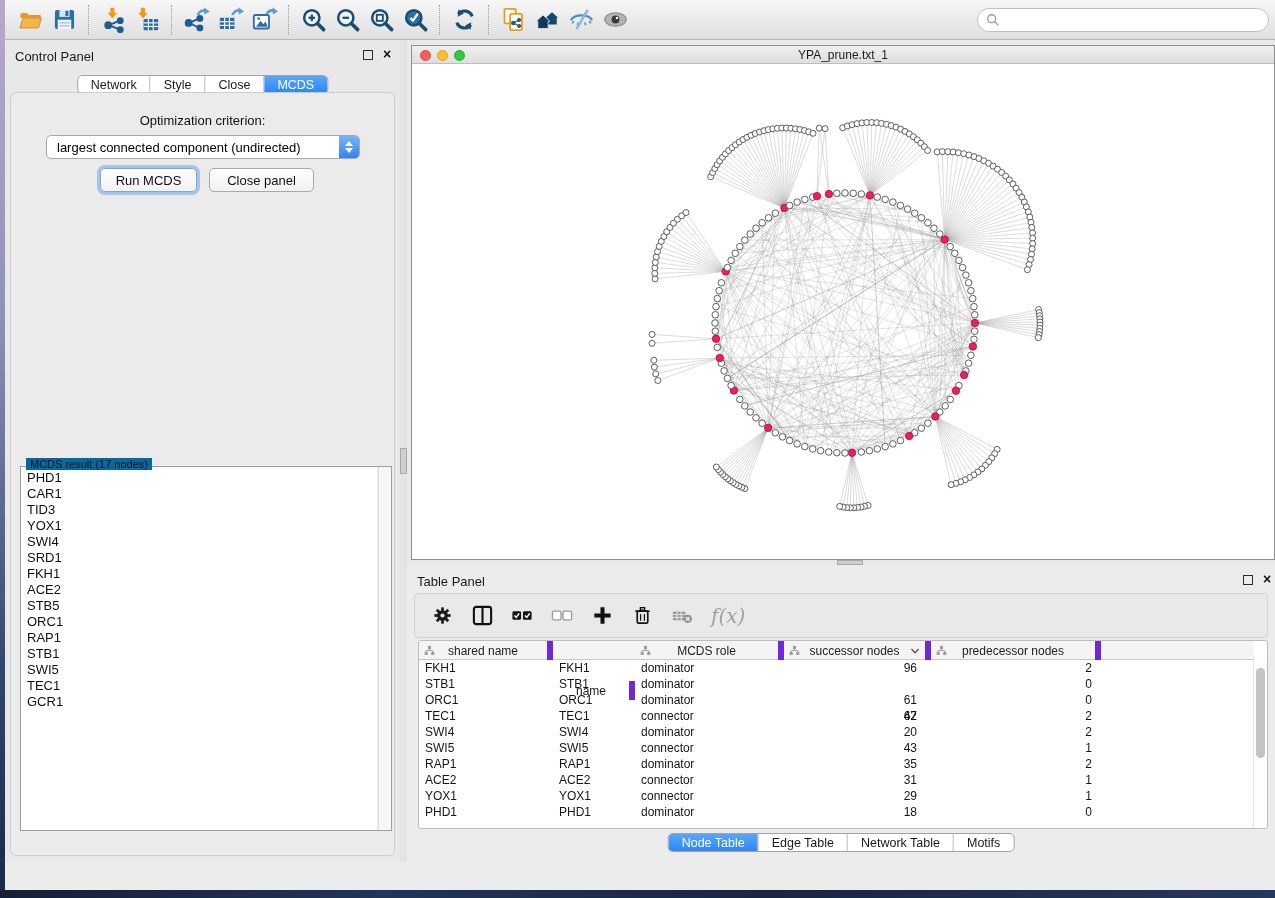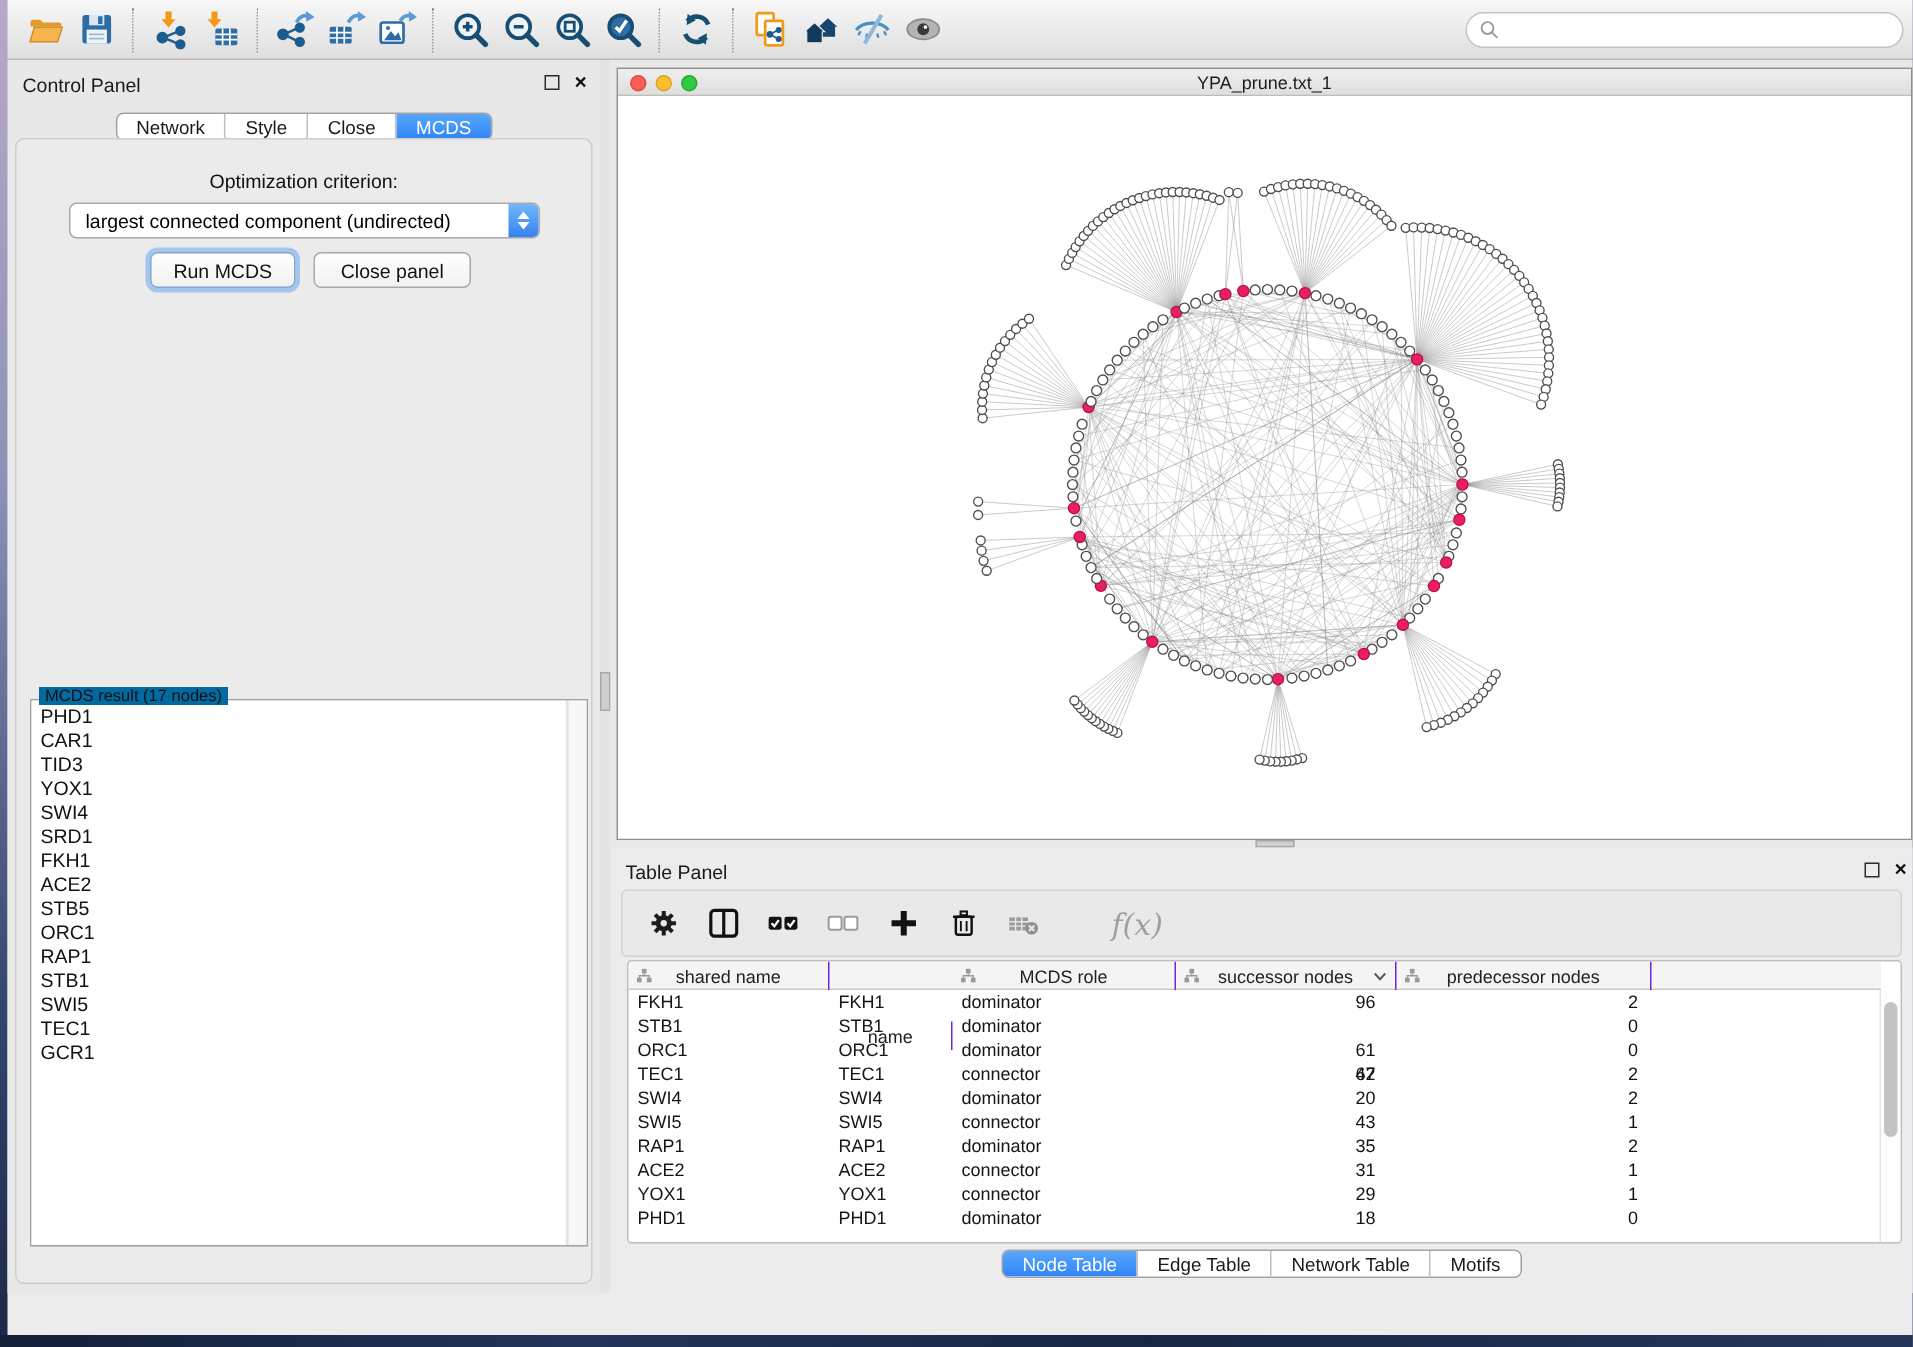--- a/index.html
+++ b/index.html
@@ -73,26 +73,26 @@
   #net-canvas svg{width:862px;height:495px;}
   #h-split{position:absolute;left:0;top:520px;width:868px;height:5px;}
   #h-split .grab{position:absolute;left:430px;top:0;width:26px;height:5px;background:#cfcfcf;border:1px solid #a8a8a8;}
   
   #table-panel{position:absolute;left:0;top:525px;width:868px;height:297px;background:#ececec;}
   #tp-float{left:836px;} #tp-close{left:856px;}
   #tp-toolbar{position:absolute;left:7px;top:28px;width:854px;height:45px;background:#e9e9e9;
     border:1px solid #d2d2d2;border-radius:4px;display:flex;align-items:center;gap:17px;padding-left:16px;}
   .tpbtn{display:flex;align-items:center;justify-content:center;}
   .tpbtn svg{width:23px;height:23px;}
-  #fx-label{font-size:20px;font-style:italic;font-family:"DejaVu Serif",serif;color:#a0a0a0;margin-left:30px;}
+  #fx-label{font-size:20px;font-style:italic;font-family:"DejaVu Serif",serif;color:#a0a0a0;}
   #tbl{position:absolute;left:11px;top:75px;width:850px;height:189px;background:#fff;
     border:1px solid #bdbdbd;border-radius:3px;overflow:hidden;}
   #t-head{position:absolute;left:0;top:0;width:835px;height:19px;background:#f4f4f4;
     border-bottom:1px solid #c9c9c9;display:flex;}
-  .hcell{position:relative;height:19px;border-right:1px solid #6d28d9;font-size:12px;color:#222;
+  .hcell{position:relative;height:19px;border-right:6px solid #6d28d9;font-size:12px;color:#222;
     display:flex;align-items:center;justify-content:center;}
   .hcell .hicon{position:absolute;left:5px;top:4px;width:11px;height:11px;}
   .hcell .sort{position:absolute;right:5px;top:6px;width:10px;height:8px;}
   #t-body{position:absolute;left:0;top:19px;width:835px;}
   .trow{display:flex;height:16px;font-size:12px;color:#151515;}
   .tcell{height:16px;line-height:16px;white-space:nowrap;overflow:hidden;}
   .tcell.txt{padding-left:6px;text-align:left;}
   .tcell.num{text-align:right;}
   #t-scroll{position:absolute;right:0;top:19px;width:14px;bottom:0;background:#fdfdfd;border-left:1px solid #e4e4e4;}
   #t-thumb{position:absolute;left:2px;top:8px;width:9px;height:90px;border-radius:5px;background:#c3c3c3;}

